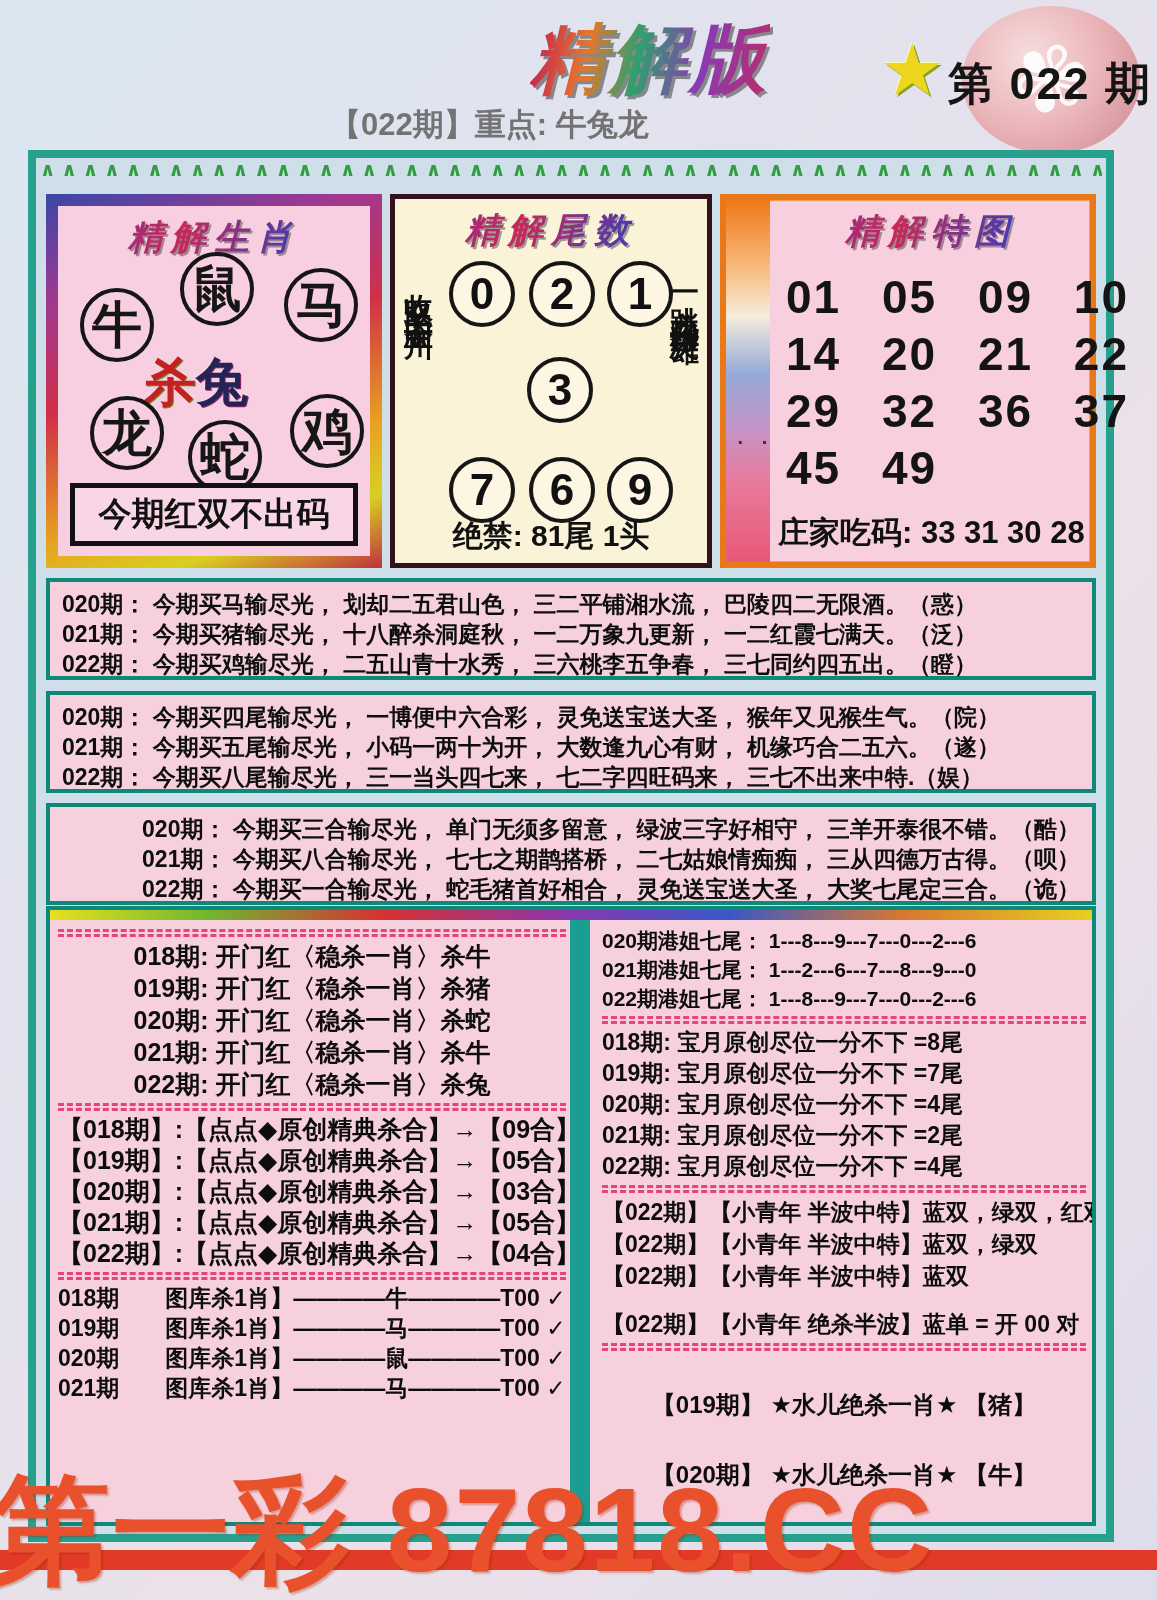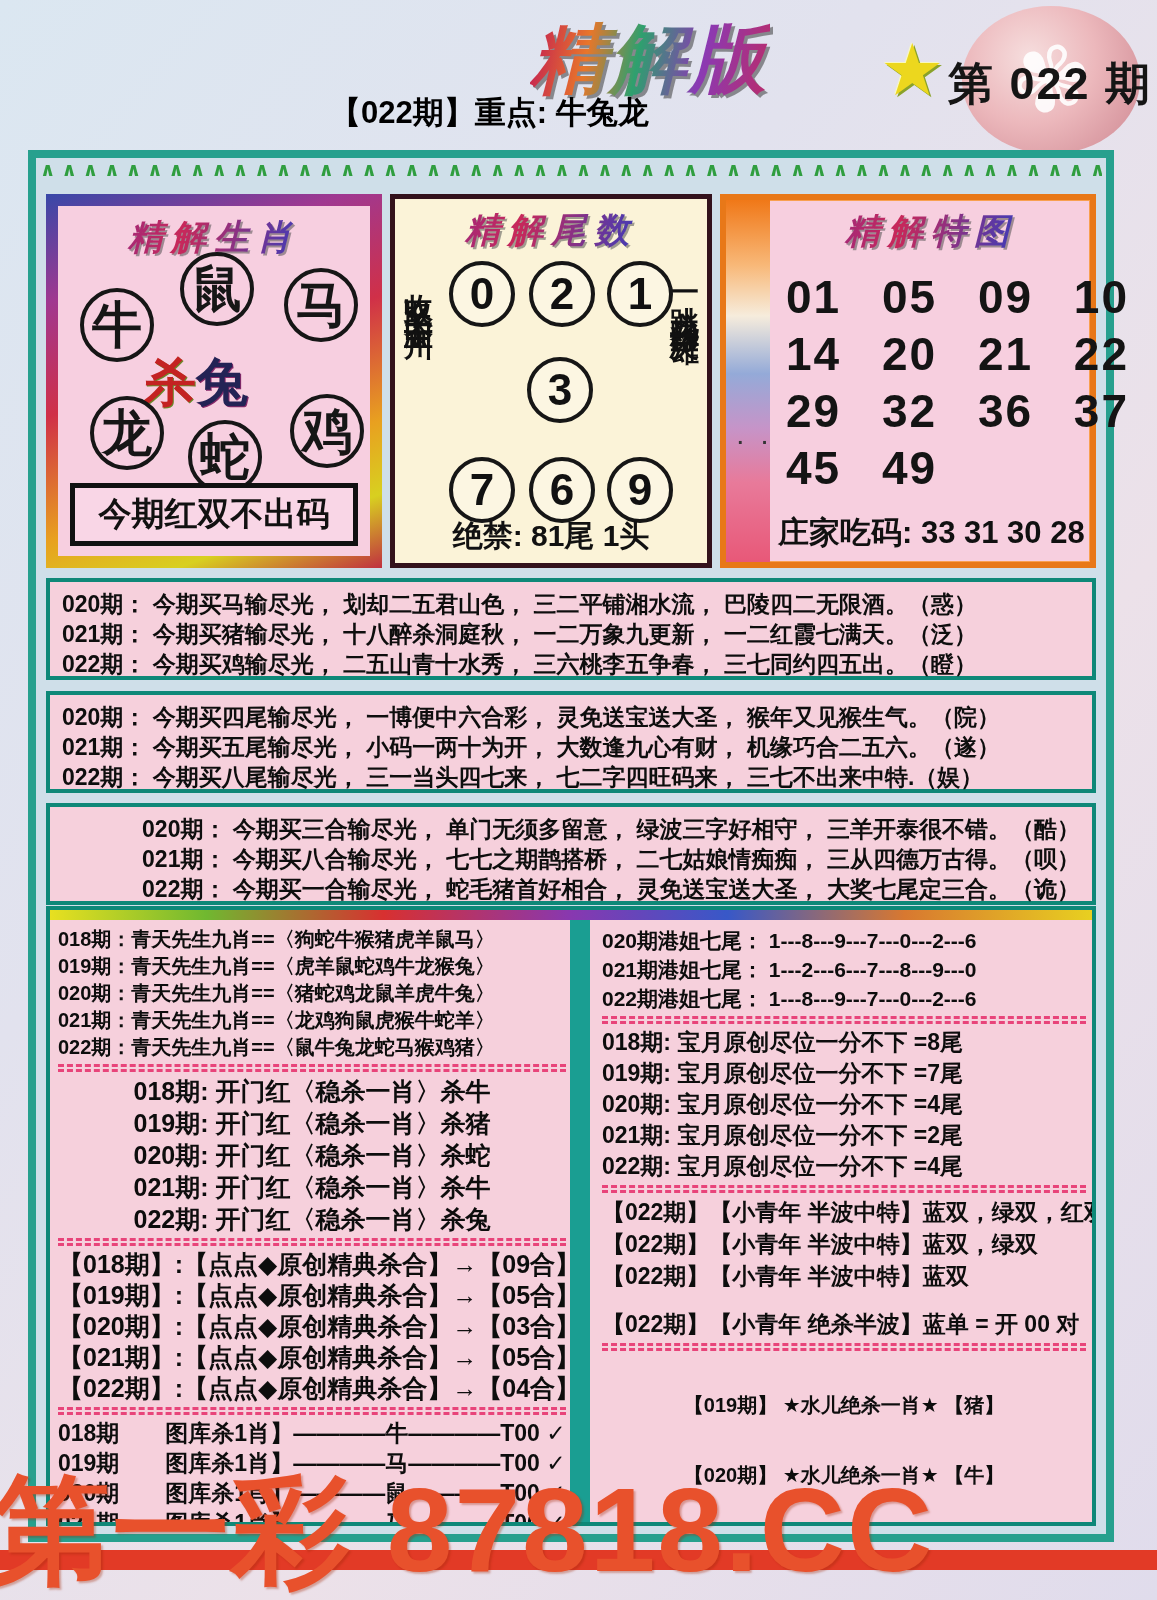--- a/index.html
+++ b/index.html
@@ -20,21 +20,21 @@
     letter-spacing:4px; z-index:5; white-space:nowrap;
   }
   .star { left:880px; top:28px; font-size:72px; color:#ecd71e; font-style:normal;
     text-shadow:2px 2px 0 #8aa22a,-1px -1px 0 #f8f8c0; z-index:6;}
   .emblem { left:962px; top:6px; width:178px; height:148px; border-radius:50%;
     background:radial-gradient(circle at 38% 35%,#f6dede 0%,#ecb8bc 45%,#d898a0 80%,#cc8890 100%);
     z-index:1; display:flex; align-items:center; justify-content:center;}
   .emblem .flower { font-size:92px; color:#fff; opacity:.9; transform:rotate(14deg); }
   .issue-no { left:948px; top:54px; font-size:45px; font-weight:bold; color:#151515;
     z-index:7; white-space:nowrap; letter-spacing:2px;}
-  .highlight { left:330px; top:92px; font-size:31px; font-weight:bold; color:#000000; z-index:7;}
+  .highlight { left:330px; top:104px; font-size:31px; font-weight:bold; color:#737373; z-index:7;}
 
   
   .main-box { left:28px; top:150px; width:1086px; height:1392px;
     border:8px solid #27a08e; background:#cfdfe9; z-index:2; }
   .zigzag { position:absolute; left:4px; right:4px; top:0; height:24px; overflow:hidden;
     color:#2f9e3f; font-size:19px; letter-spacing:6px; white-space:nowrap; font-weight:bold;}
 
   
   .panels { position:absolute; top:36px; left:10px; right:10px; height:374px;
     display:flex; gap:8px; }
@@ -95,21 +95,21 @@
   .sep { border-top:3px dashed #e8447a; border-bottom:3px dashed #e8447a; height:8px; margin:3px 0;}
   .ln { font-weight:bold; white-space:nowrap; color:#0d0d0d;}
   .nine .ln { font-size:20px; line-height:27px; }
   .kaimen .ln { font-size:25px; line-height:32px; text-align:center;}
   .dian .ln { font-size:25px; line-height:31px; }
   .tuku .ln { font-size:23px; line-height:30px; }
   .gang .ln { font-size:21px; line-height:29px; }
   .baoyue .ln { font-size:23px; line-height:31px; }
   .xqn .ln { font-size:23px; line-height:32px; }
   .xqn .blank { height:16px; }
-  .shuier .ln { font-size:20px; line-height:32px; text-align:center;margin-top:38px;}
+  .shuier .ln { font-size:24px; line-height:32px; text-align:center;margin-top:38px;}
   .sima-head { font-size:21px; font-weight:bold; color:#e8285a; white-space:nowrap;
     line-height:27px; overflow:hidden;}
   .sima .ln { font-size:20px; line-height:30px; }
 
   
   .redbar { left:0; top:1550px; width:1157px; height:20px; background:#e23a26; z-index:8;}
   .watermark { left:-8px; top:1452px; width:1200px; font-size:118px; font-weight:bold;
     color:#e8512c; white-space:nowrap; z-index:9; letter-spacing:2px;
     text-shadow:2px 2px 2px rgba(160,40,10,.35); }
 </style>
@@ -187,27 +187,20 @@
     <div class="pl">020期： 今期买三合输尽光， 单门无须多留意， 绿波三字好相守， 三羊开泰很不错。（酷）</div>
     <div class="pl">021期： 今期买八合输尽光， 七七之期鹊搭桥， 二七姑娘情痴痴， 三从四德万古得。（呗）</div>
     <div class="pl">022期： 今期买一合输尽光， 蛇毛猪首好相合， 灵免送宝送大圣， 大奖七尾定三合。（诡）</div>
   </div>
 
   <div class="bottom-box">
     <div class="grad-bar"></div>
     <div class="cols">
 
       <div class="col-l">
-        <div class="nine">
-          <div class="ln">018期：青天先生九肖==〈狗蛇牛猴猪虎羊鼠马〉</div>
-          <div class="ln">019期：青天先生九肖==〈虎羊鼠蛇鸡牛龙猴兔〉</div>
-          <div class="ln">020期：青天先生九肖==〈猪蛇鸡龙鼠羊虎牛兔〉</div>
-          <div class="ln">021期：青天先生九肖==〈龙鸡狗鼠虎猴牛蛇羊〉</div>
-          <div class="ln">022期：青天先生九肖==〈鼠牛兔龙蛇马猴鸡猪〉</div>
-        </div>
         <div class="sep"></div>
         <div class="kaimen">
           <div class="ln">018期: 开门红〈稳杀一肖〉杀牛</div>
           <div class="ln">019期: 开门红〈稳杀一肖〉杀猪</div>
           <div class="ln">020期: 开门红〈稳杀一肖〉杀蛇</div>
           <div class="ln">021期: 开门红〈稳杀一肖〉杀牛</div>
           <div class="ln">022期: 开门红〈稳杀一肖〉杀兔</div>
         </div>
         <div class="sep"></div>
         <div class="dian">

